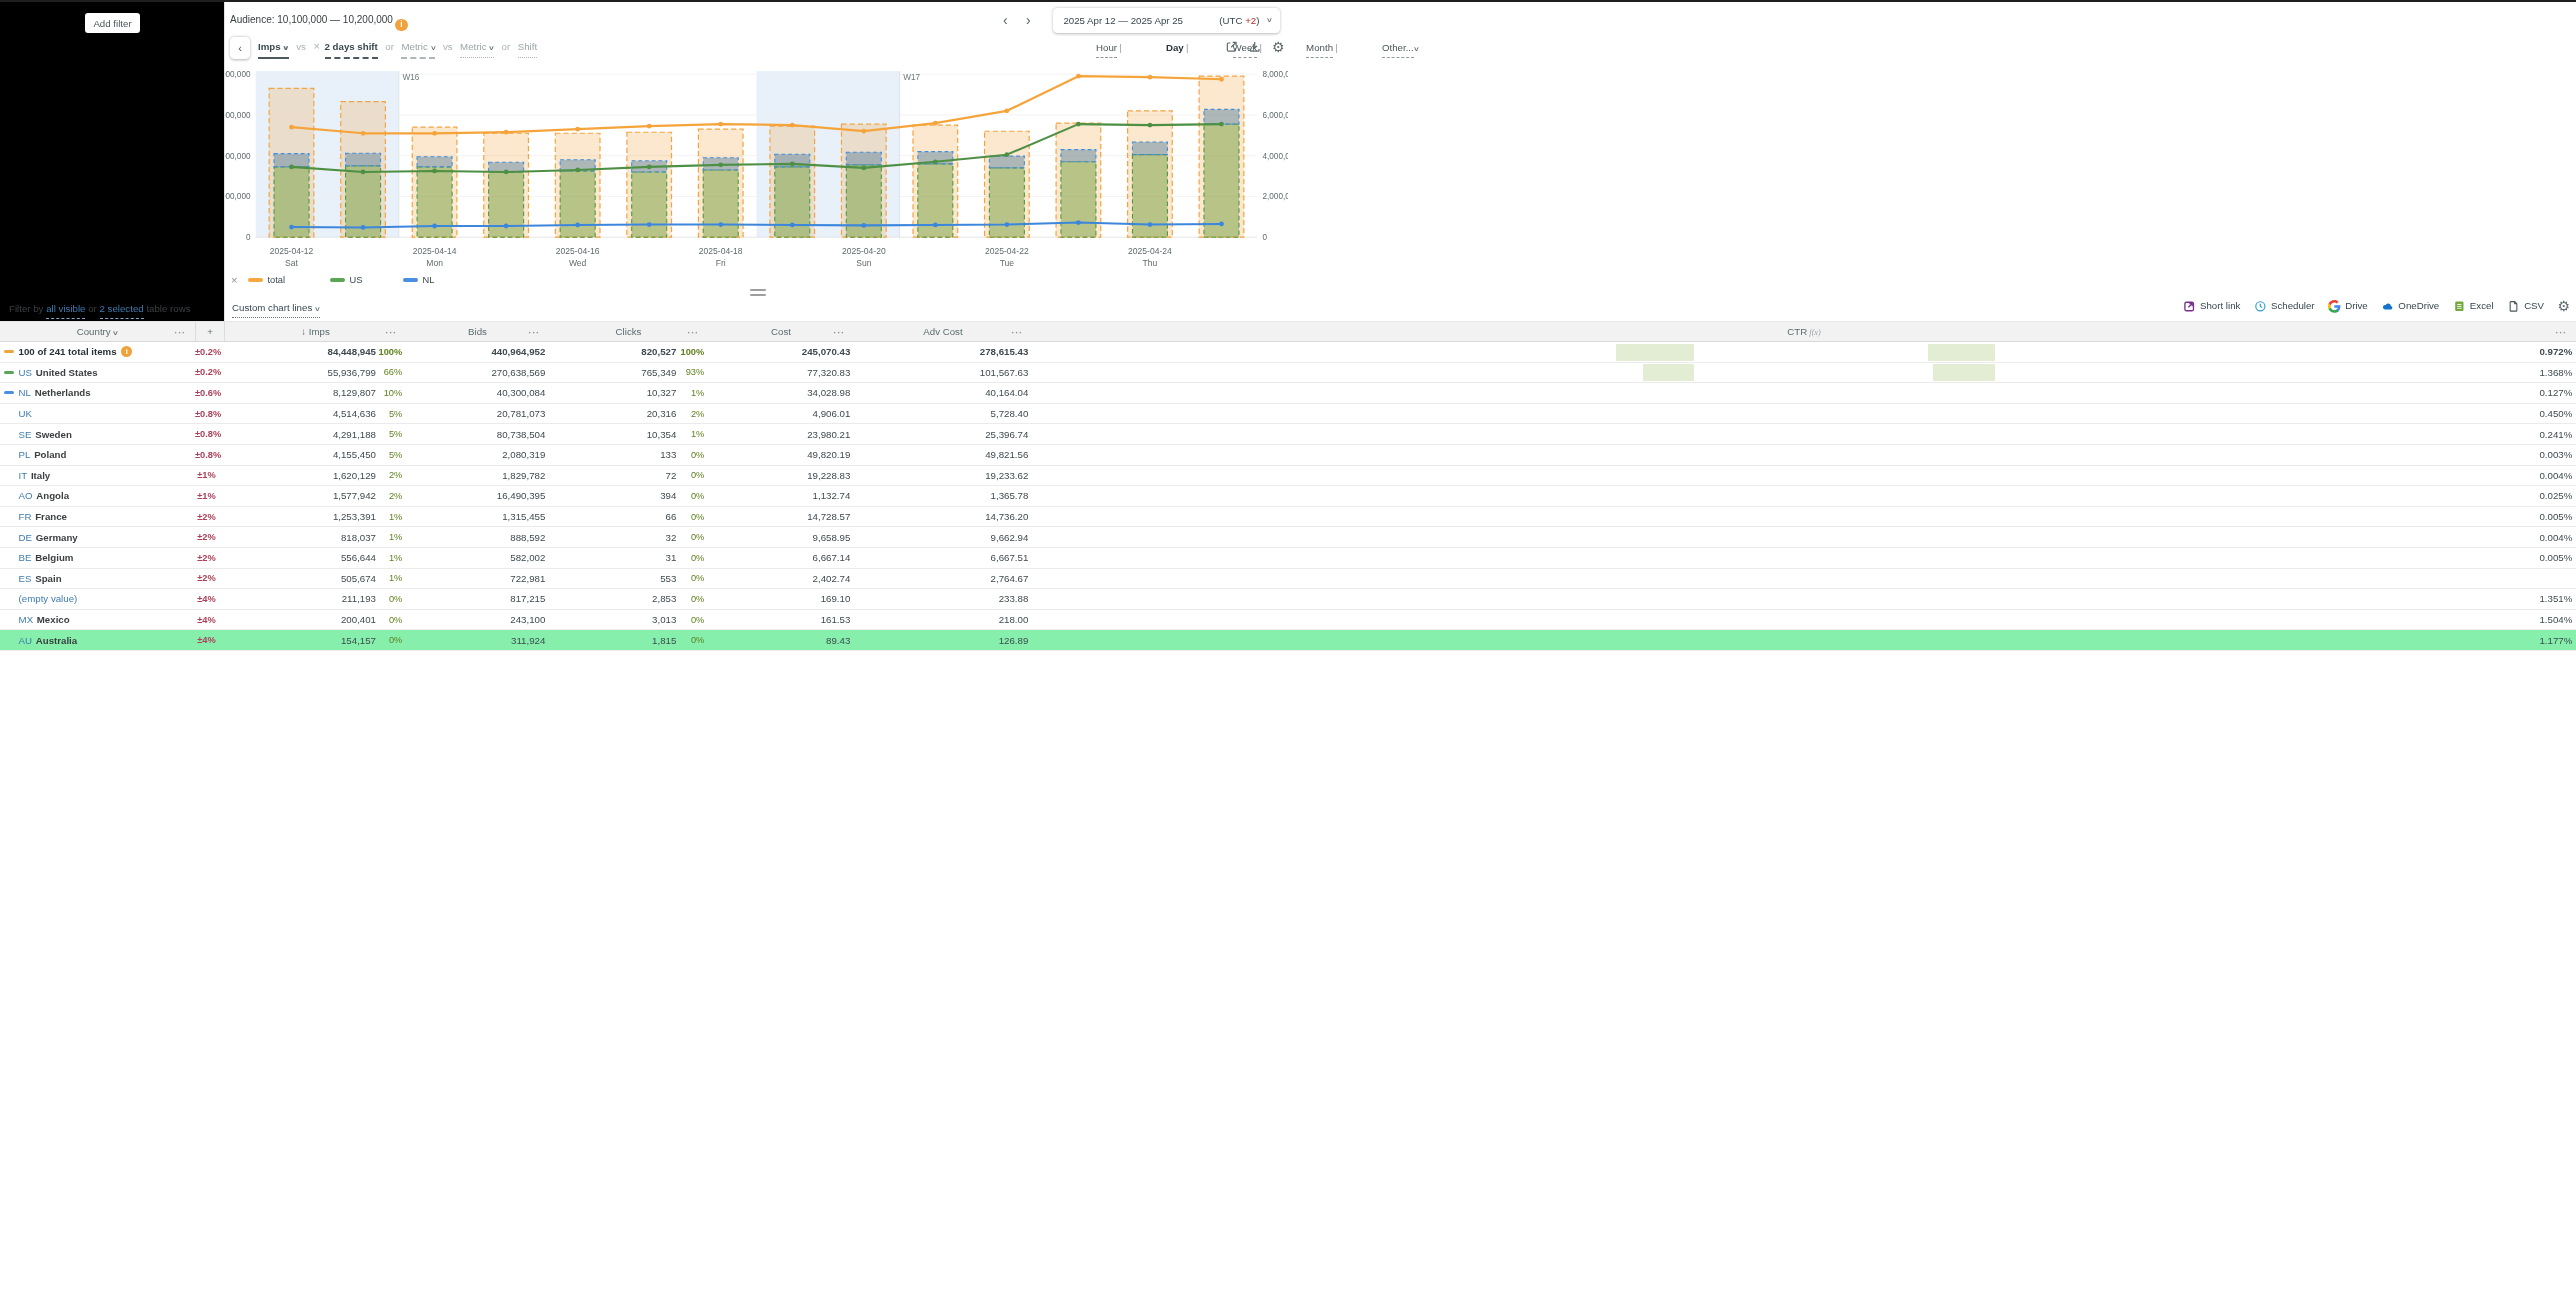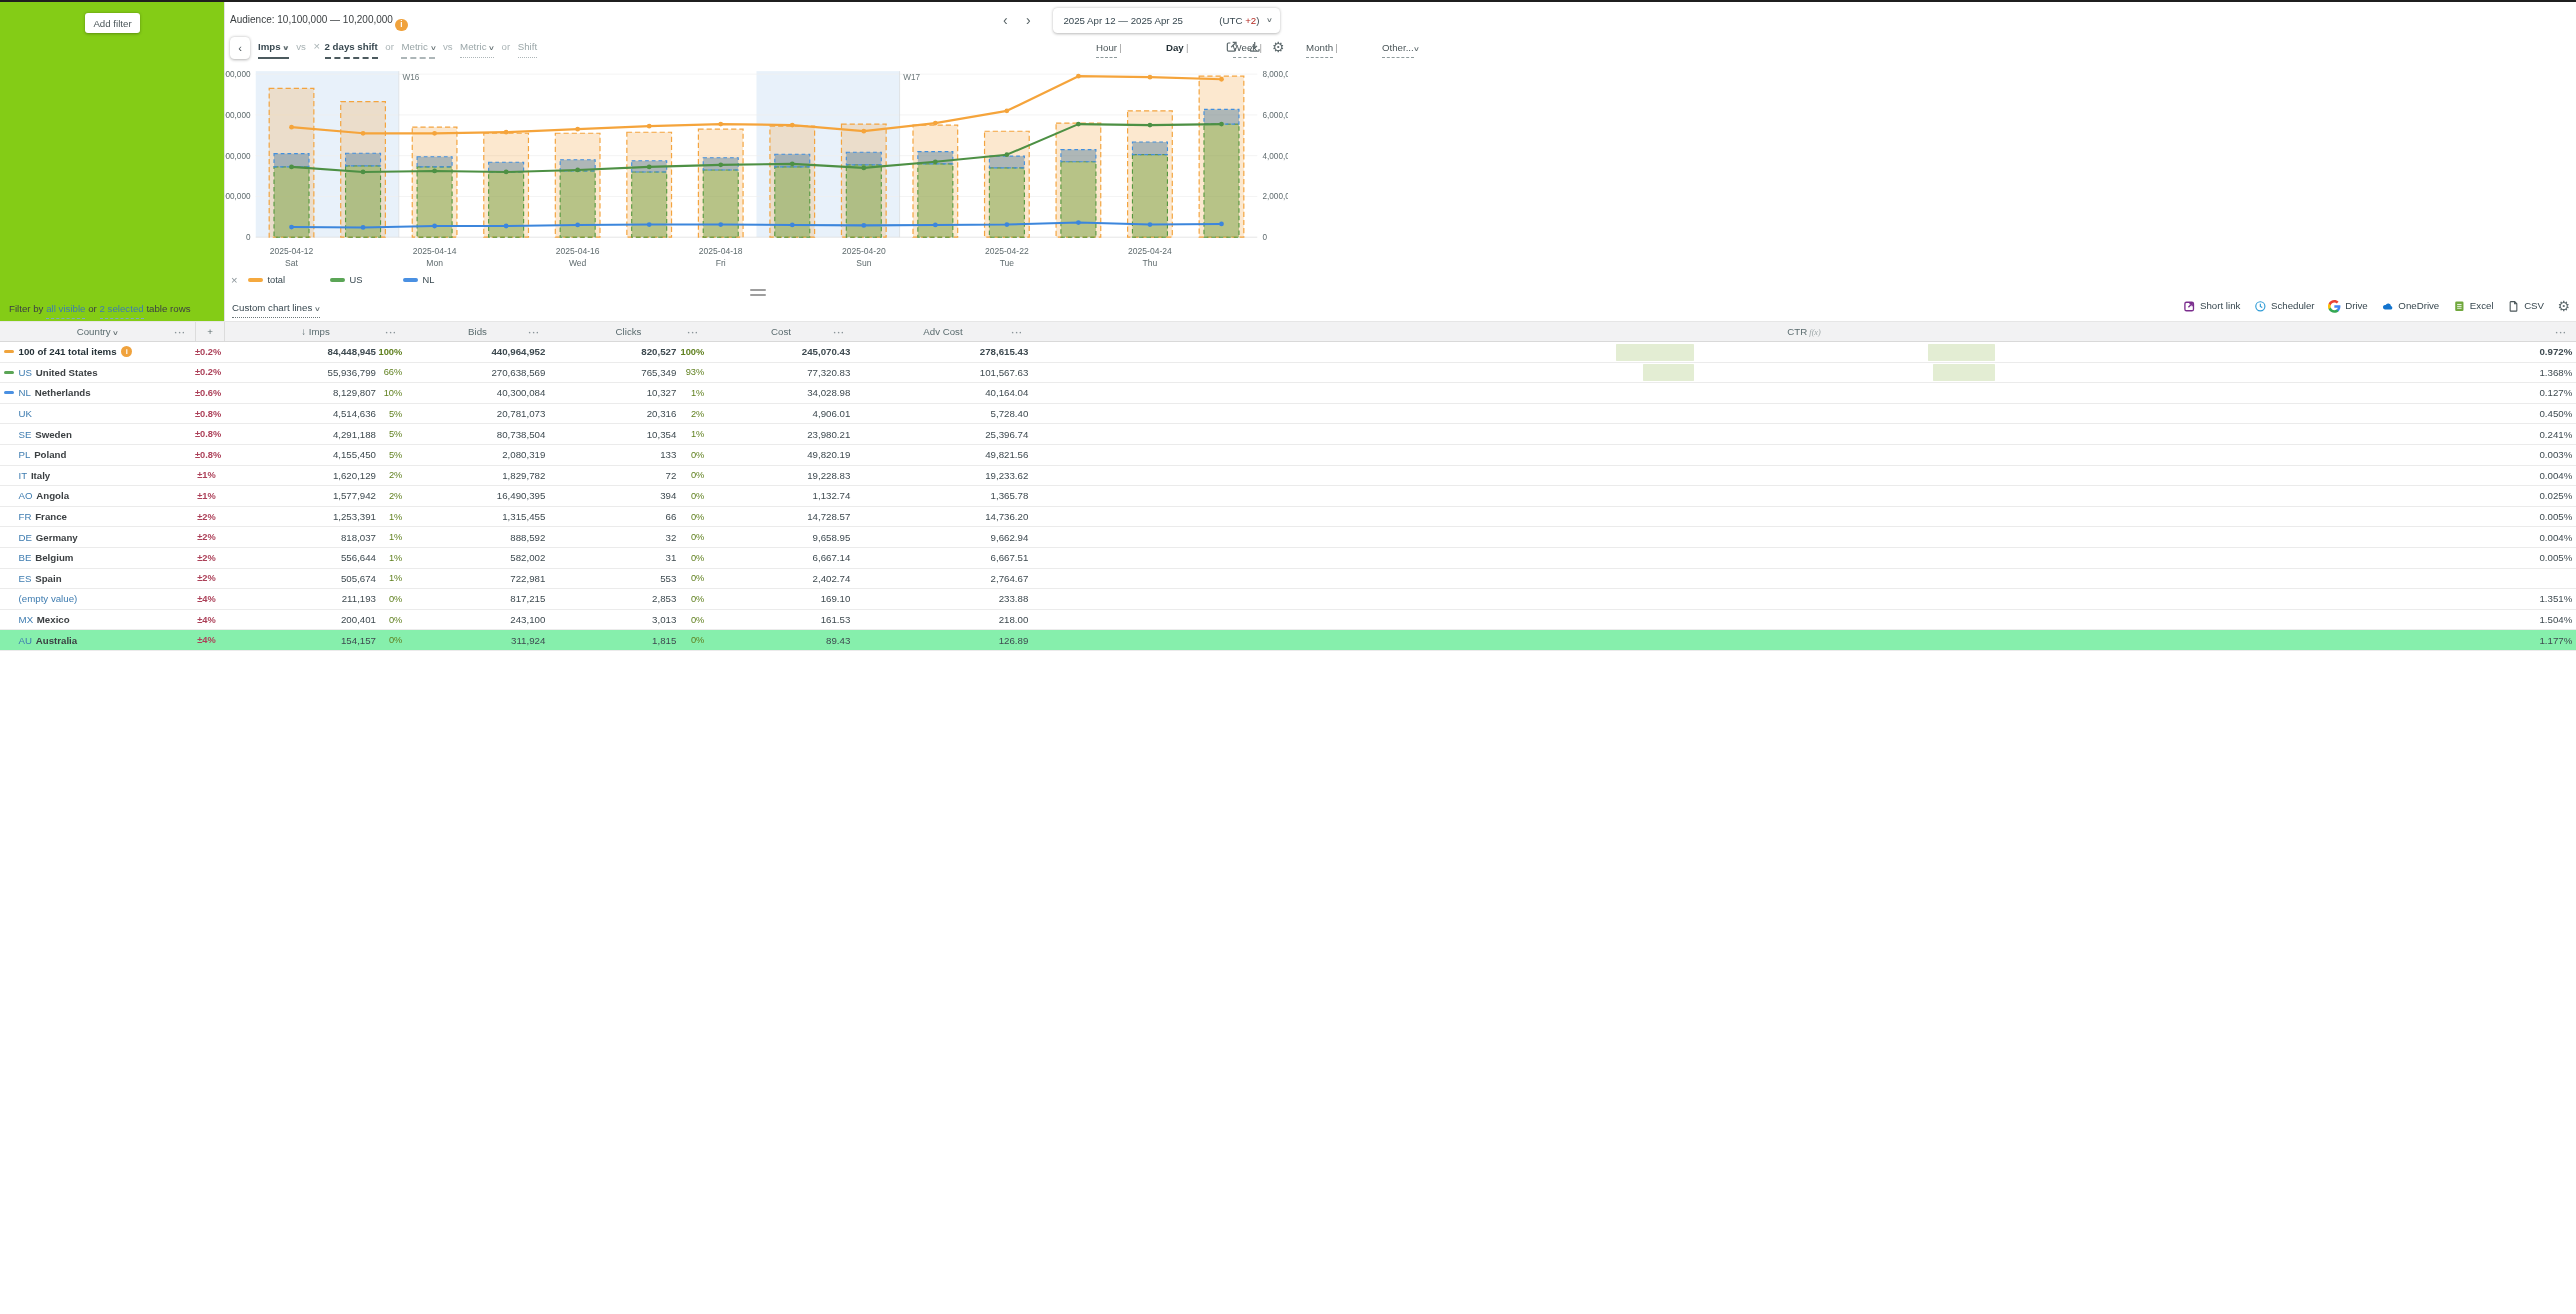--- a/index.html
+++ b/index.html
@@ -2,21 +2,21 @@
 <html style="font-size:12px"><head>
 <meta charset="utf-8">
 <style>
   * { margin:0; padding:0; box-sizing:border-box; }
   html,body { width:1288px; height:657px; background:#fff; overflow:hidden;
               font-family:"Liberation Sans","DejaVu Sans",sans-serif; color:#3C4043; }
   .abs { position:absolute; }
   #top-edge { position:absolute; top:0; left:0; width:100%; height:1.5px; background:#1f1f1f; z-index:50; }
 
   
-  #left-panel { position:absolute; top:0; left:0; width:225px; height:321px; background:#84cc16; border-right:0.7px solid #E2E2E2; }
+  #left-panel { position:absolute; top:0; left:0; width:225px; height:321px; background:#000000; border-right:0.7px solid #E2E2E2; }
   #add-filter-btn { position:absolute; left:85px; top:13.4px; width:55px; height:19.4px; background:#fff; border:none;
      border-radius:3px; box-shadow:0 0.7px 3px rgba(0,0,0,.3); font-size:9.7px; color:#4A5558; cursor:pointer;
      font-family:inherit; }
   #filter-row { position:absolute; left:9px; top:303px; font-size:9.7px; color:#3C4043; white-space:nowrap; }
   .dash-link { color:#3E7CB0; text-decoration:none; border-bottom:0.7px dashed #7FA8CC; padding-bottom:4px; cursor:pointer;margin-top:34px; }
 
   
   #audience { position:absolute; left:230px; top:14px; font-size:10px; color:#3C4043; }
   .info-badge { display:inline-flex; width:12.7px; height:12.7px; border-radius:50%; background:#F0A23C; color:#fff;
      font-size:8.2px; font-weight:bold; align-items:center; justify-content:center; vertical-align:-3px; }

